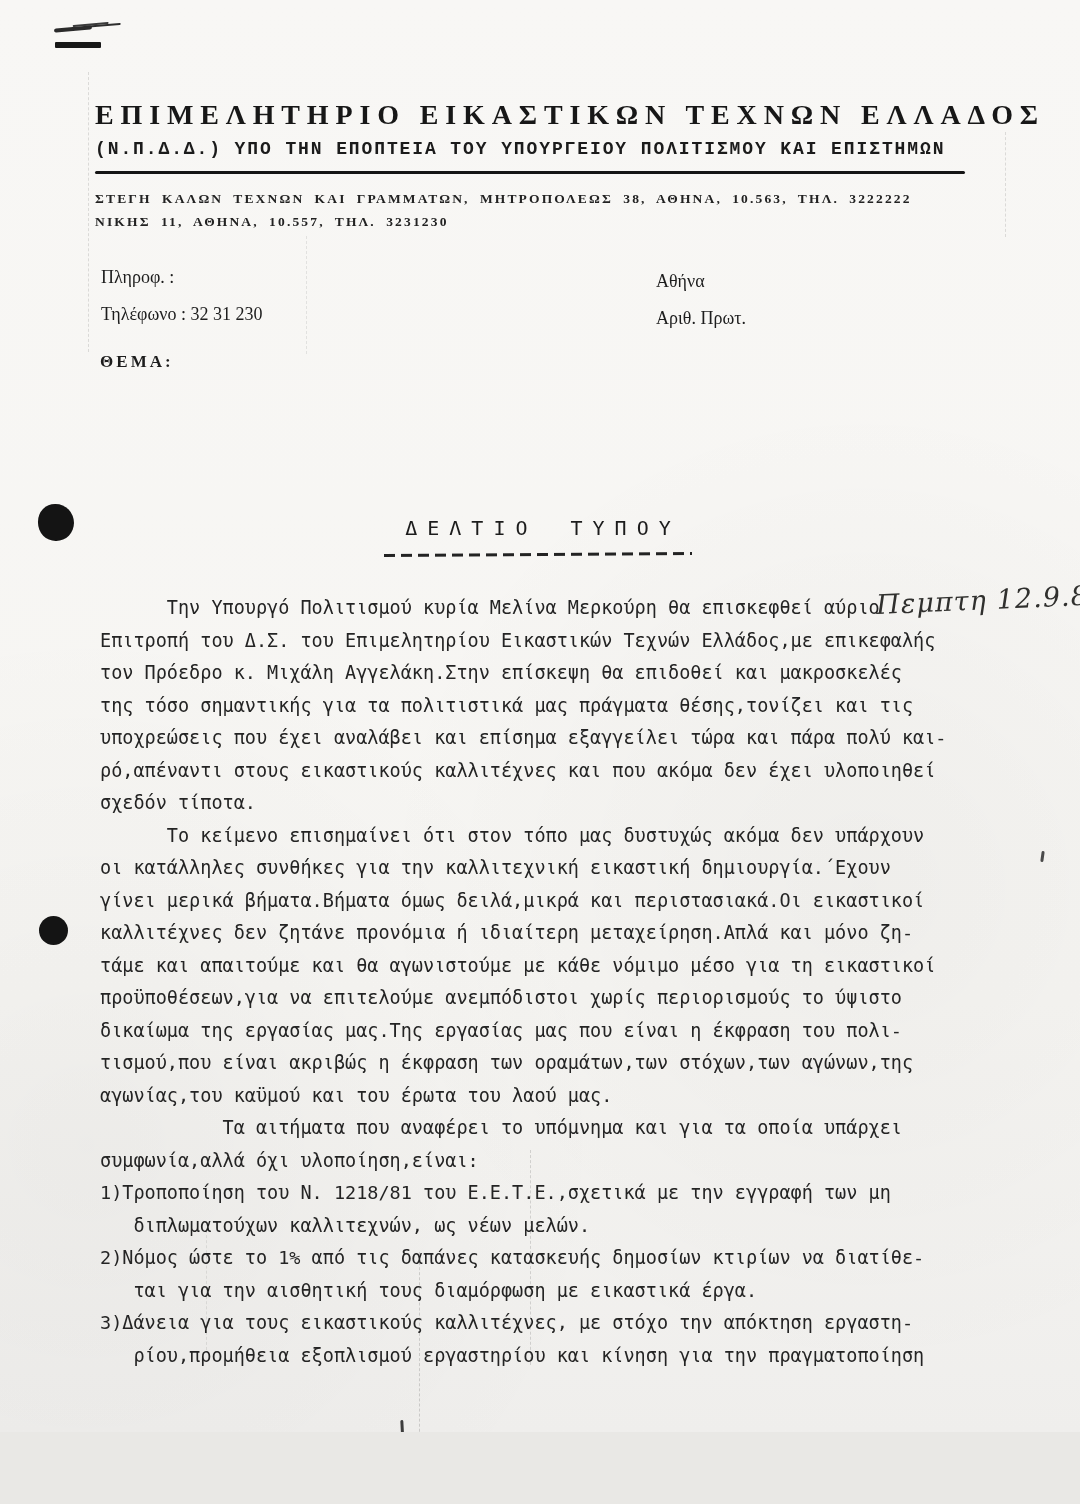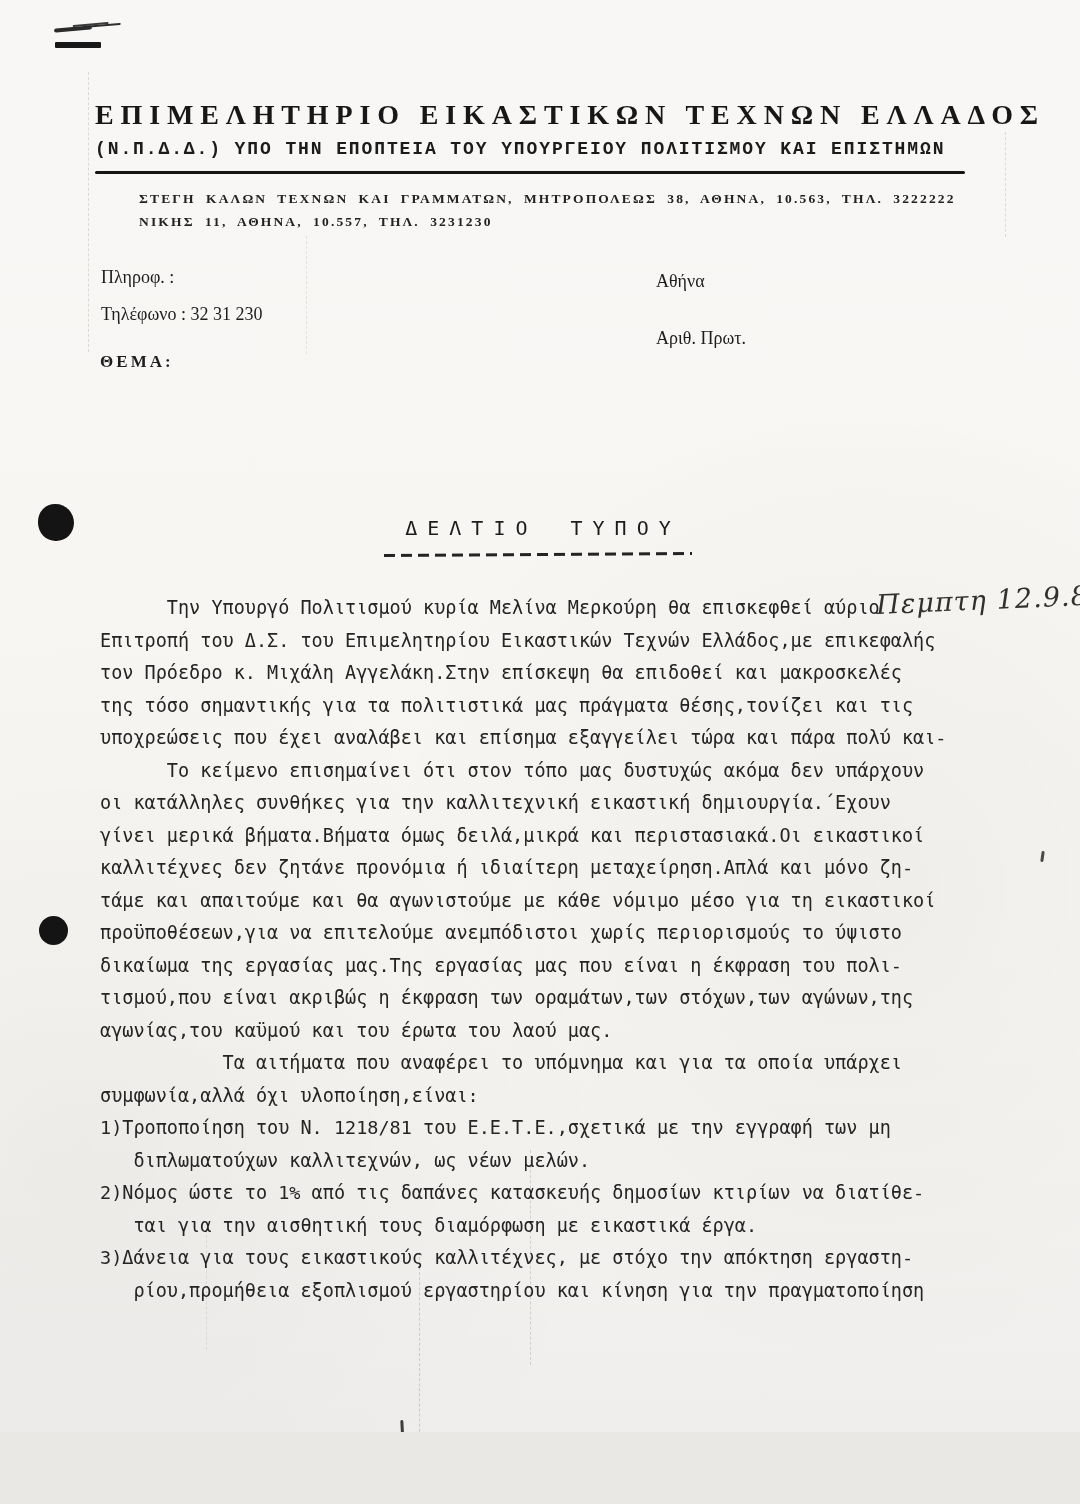--- a/index.html
+++ b/index.html
@@ -29,30 +29,30 @@
     font-size:18px;font-weight:700;letter-spacing:0.105em;
     color:#1b1b1b;white-space:nowrap;font-family:Liberation Mono, monospace;
   }
   .header-rule{
     position:absolute;left:95px;top:171px;width:870px;height:3px;
     background:#151515;border-radius:2px;
   }
   .addr{
     position:absolute;left:95px;width:900px;
     font-size:13.5px;font-weight:700;letter-spacing:0.16em;word-spacing:0.35em;
-    color:#222;white-space:nowrap;margin-left:44px;
+    color:#222;white-space:nowrap;
   }
   .addr1{top:191px;}
   .addr2{top:214px;}
   
   .meta-label{position:absolute;font-size:18px;color:#1d1d1d;white-space:nowrap;}
   .info-label{left:101px;top:267px;}
   .phone-label{left:101px;top:304px;}
   .city-label{left:656px;top:271px;}
-  .protocol-label{left:656px;top:308px;margin-top:20px;}
+  .protocol-label{left:656px;top:308px;}
   .subject-label{left:100px;top:352px;font-weight:700;letter-spacing:0.18em;font-size:17px;}
   
   .title{
     position:absolute;left:388px;top:516px;width:310px;
     font-family:"DejaVu Sans Mono", monospace;
     font-size:20px;color:#1c1c1c;
     letter-spacing:0.5em;word-spacing:0.55em;
     text-align:center;white-space:nowrap;
   }
   .title-underline{
@@ -147,20 +147,22 @@
   <div class="title-underline"></div>
 
   <div class="handwritten">Πεμπτη 12.9.85</div>
 
   <div class="body-text">
     <div class="line">      Την Υπουργό Πολιτισμού κυρία Μελίνα Μερκούρη θα επισκεφθεί αύριο</div>
     <div class="line">Επιτροπή του Δ.Σ. του Επιμελητηρίου Εικαστικών Τεχνών Ελλάδος,με επικεφαλής</div>
     <div class="line">τον Πρόεδρο κ. Μιχάλη Αγγελάκη.Στην επίσκεψη θα επιδοθεί και μακροσκελές</div>
     <div class="line">της τόσο σημαντικής για τα πολιτιστικά μας πράγματα θέσης,τονίζει και τις</div>
     <div class="line">υποχρεώσεις που έχει αναλάβει και επίσημα εξαγγείλει τώρα και πάρα πολύ και-</div>
+    <div class="line">ρό,απέναντι στους εικαστικούς καλλιτέχνες και που ακόμα δεν έχει υλοποιηθεί</div>
+    <div class="line">σχεδόν τίποτα.</div>
     <div class="line">      Το κείμενο επισημαίνει ότι στον τόπο μας δυστυχώς ακόμα δεν υπάρχουν</div>
     <div class="line">οι κατάλληλες συνθήκες για την καλλιτεχνική εικαστική δημιουργία.΄Εχουν</div>
     <div class="line">γίνει μερικά βήματα.Βήματα όμως δειλά,μικρά και περιστασιακά.Οι εικαστικοί</div>
     <div class="line">καλλιτέχνες δεν ζητάνε προνόμια ή ιδιαίτερη μεταχείρηση.Απλά και μόνο ζη-</div>
     <div class="line">τάμε και απαιτούμε και θα αγωνιστούμε με κάθε νόμιμο μέσο για τη εικαστικοί</div>
     <div class="line">προϋποθέσεων,για να επιτελούμε ανεμπόδιστοι χωρίς περιορισμούς το ύψιστο</div>
     <div class="line">δικαίωμα της εργασίας μας.Της εργασίας μας που είναι η έκφραση του πολι-</div>
     <div class="line">τισμού,που είναι ακριβώς η έκφραση των οραμάτων,των στόχων,των αγώνων,της</div>
     <div class="line">αγωνίας,του καϋμού και του έρωτα του λαού μας.</div>
     <div class="line">           Τα αιτήματα που αναφέρει το υπόμνημα και για τα οποία υπάρχει</div>

